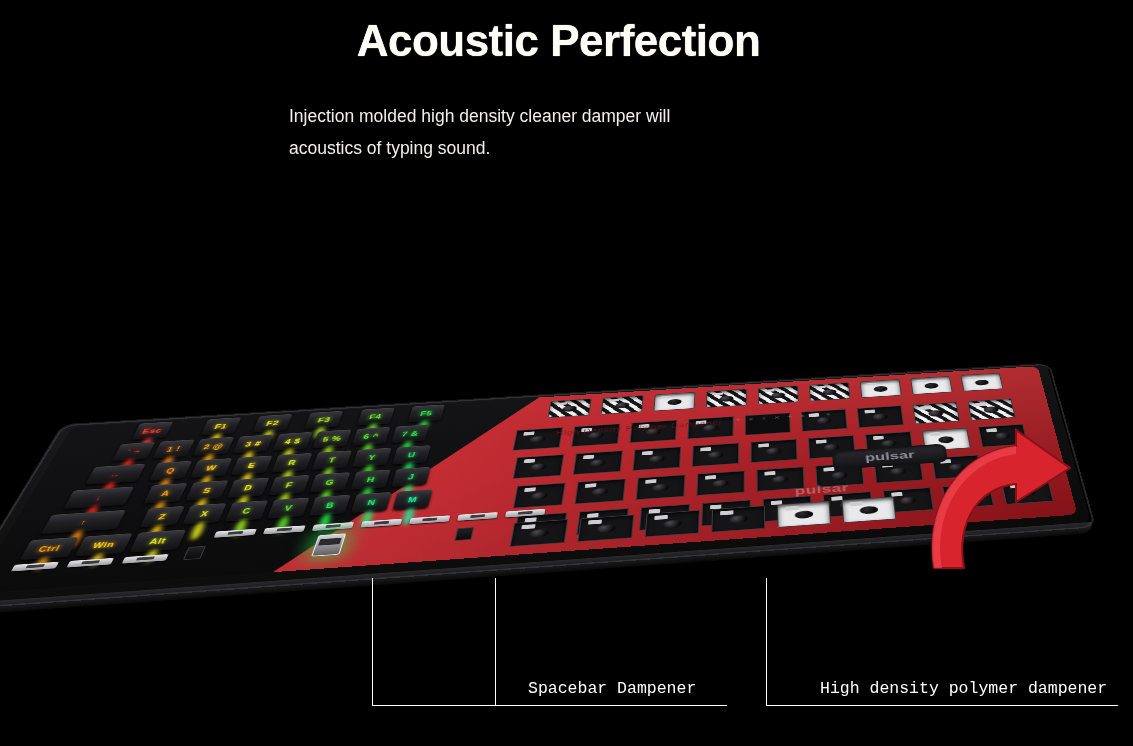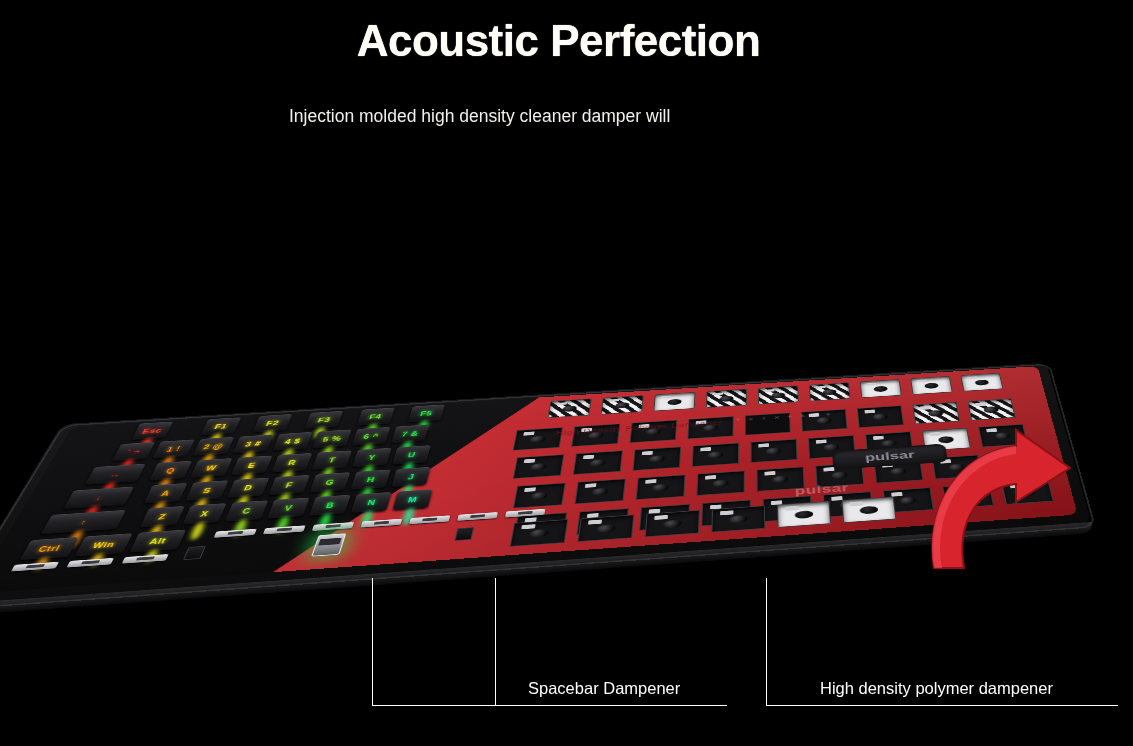--- a/index.html
+++ b/index.html
@@ -153,31 +153,32 @@
     content:"";position:absolute;left:3px;right:3px;top:6px;height:9px;
     background:#2a2a30;border-radius:1px;
   }
 
   
   .arrow{position:absolute;right:18px;top:128px;width:160px;height:150px;}
 
   
   .callout-line{position:absolute;background:#fff;}
   .callout-label{
-    position:absolute;font-size:16.5px;font-weight:500;color:#fff;white-space:nowrap;
+    position:absolute;font-size:16.5px;font-weight:500;color:#fff;white-space:nowrap;font-family:Liberation Mono, monospace;
   }
 </style>
 </head>
 <body>
 
 <div class="stage">
 
   <div class="hdr-title">Acoustic Perfection</div>
   <div class="hdr-body">
     <div>Injection molded high density cleaner damper will</div>
+    <div>acoustics of typing sound.</div>
   </div>
 
   <div class="kb">
     <div class="chassis"></div>
     <div class="chassis-lip"></div>
 
     <div class="plane">
       <div class="deck">
 
         <div class="redplate"></div>

